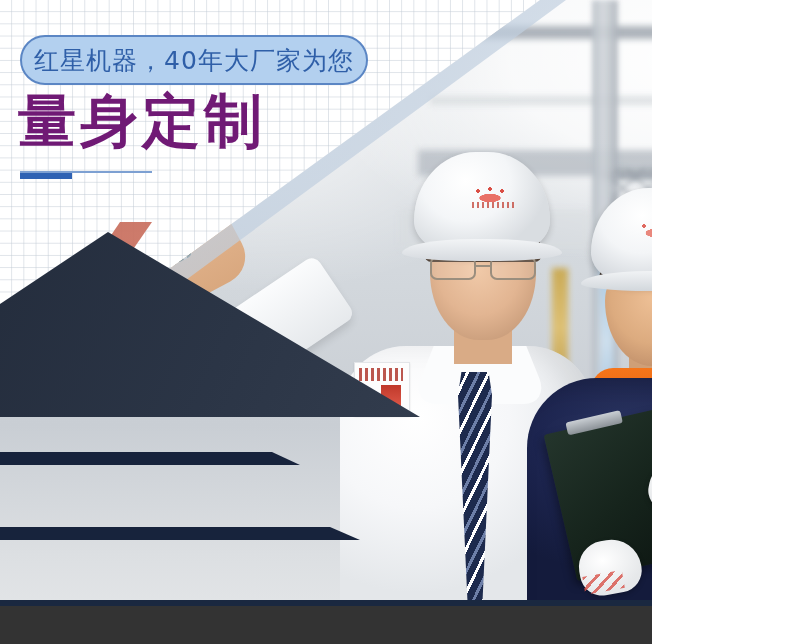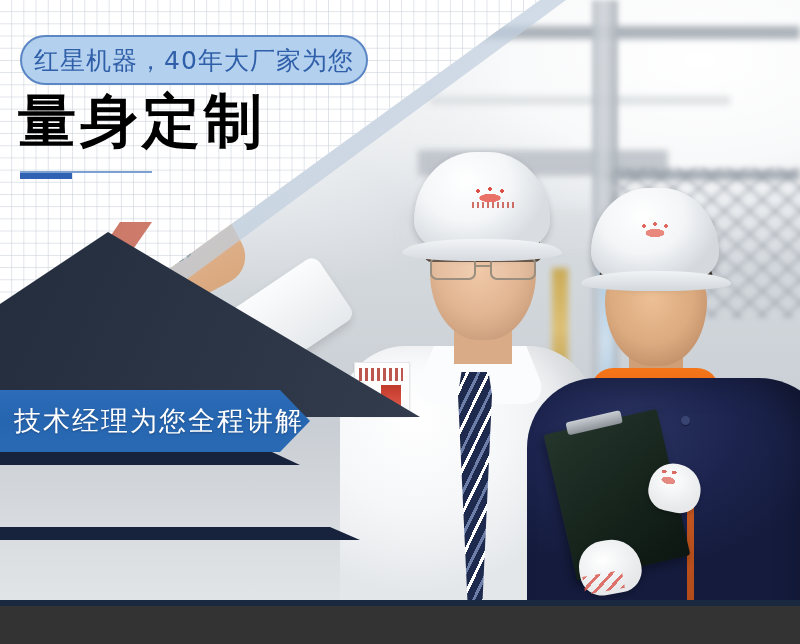--- a/index.html
+++ b/index.html
@@ -4,21 +4,21 @@
 <title>banner</title>
 <style>
   html,body{margin:0;padding:0;background:#fff;}
   body{
     font-family:"Liberation Sans","DejaVu Sans",sans-serif;
     -webkit-font-smoothing:antialiased;
   }
 
   #stage{
     position:relative;
-    width:800px;height:644px;
+    width:652px;height:644px;
     overflow:hidden;
     background:#ffffff;
   }
 
   
   .grid-bg{
     position:absolute;inset:0;
     background-color:#ffffff;
     background-image:
       linear-gradient(to right, rgba(196,204,214,.55) 1px, transparent 1px),
@@ -340,21 +340,21 @@
   }
   .badge-pill span{
     font-size:25px;color:#2f5fa8;letter-spacing:1px;
     font-family:"DejaVu Sans","Liberation Sans",sans-serif;
     white-space:nowrap;
   }
 
   
   .headline{
     position:absolute;left:18px;top:92px;
-    font-size:58px;font-weight:bold;color:#000000;
+    font-size:58px;font-weight:bold;color:#701a75;
     letter-spacing:4px;line-height:1;
     font-family:"DejaVu Sans","Liberation Sans",sans-serif;
     white-space:nowrap;
   }
   .rule-thin{
     position:absolute;left:20px;top:171px;width:132px;height:2px;
     background:#7da0d2;
   }
   .rule-thick{
     position:absolute;left:20px;top:173px;width:52px;height:6px;
@@ -478,23 +478,20 @@
 
   <div class="badge-pill">
     <span>红星机器，40年大厂家为您</span>
   </div>
 
   <div class="headline">量身定制</div>
   <div class="rule-thin"></div>
   <div class="rule-thick"></div>
 
   <div class="bar-shadow bar1s"></div>
-  <div class="bar bar1">
-    <span>技术经理为您全程讲解</span>
-  </div>
 
   <div class="bar-shadow bar2s"></div>
 
 
   <div class="bottom-strip-top"></div>
   <div class="bottom-strip"></div>
 
 </div>
 
 </body></html>

